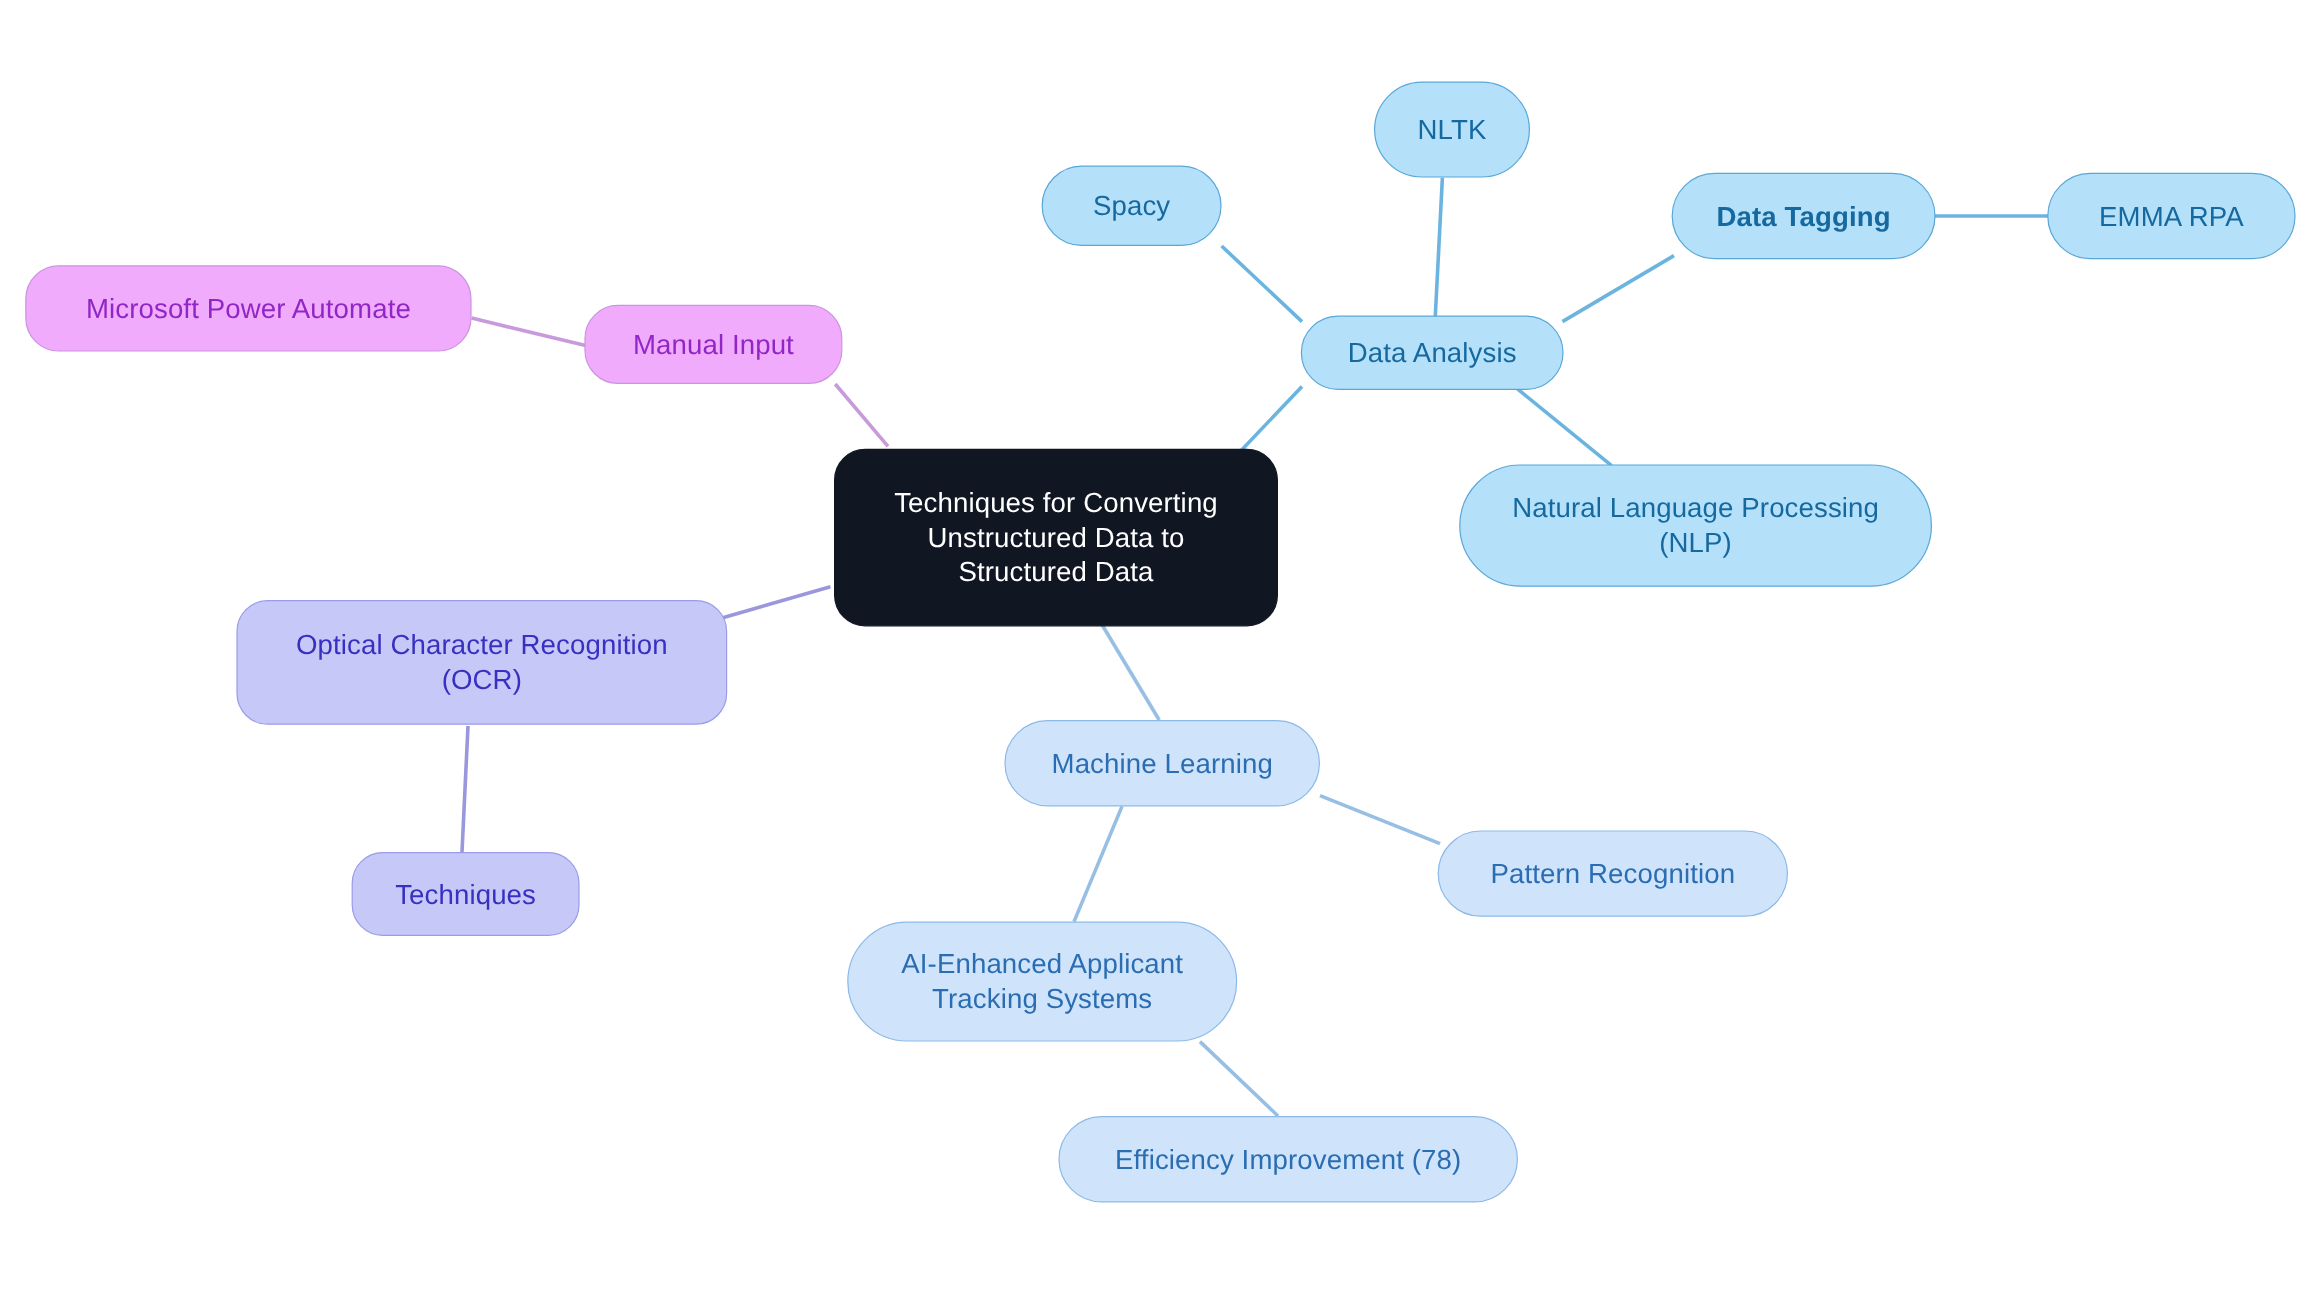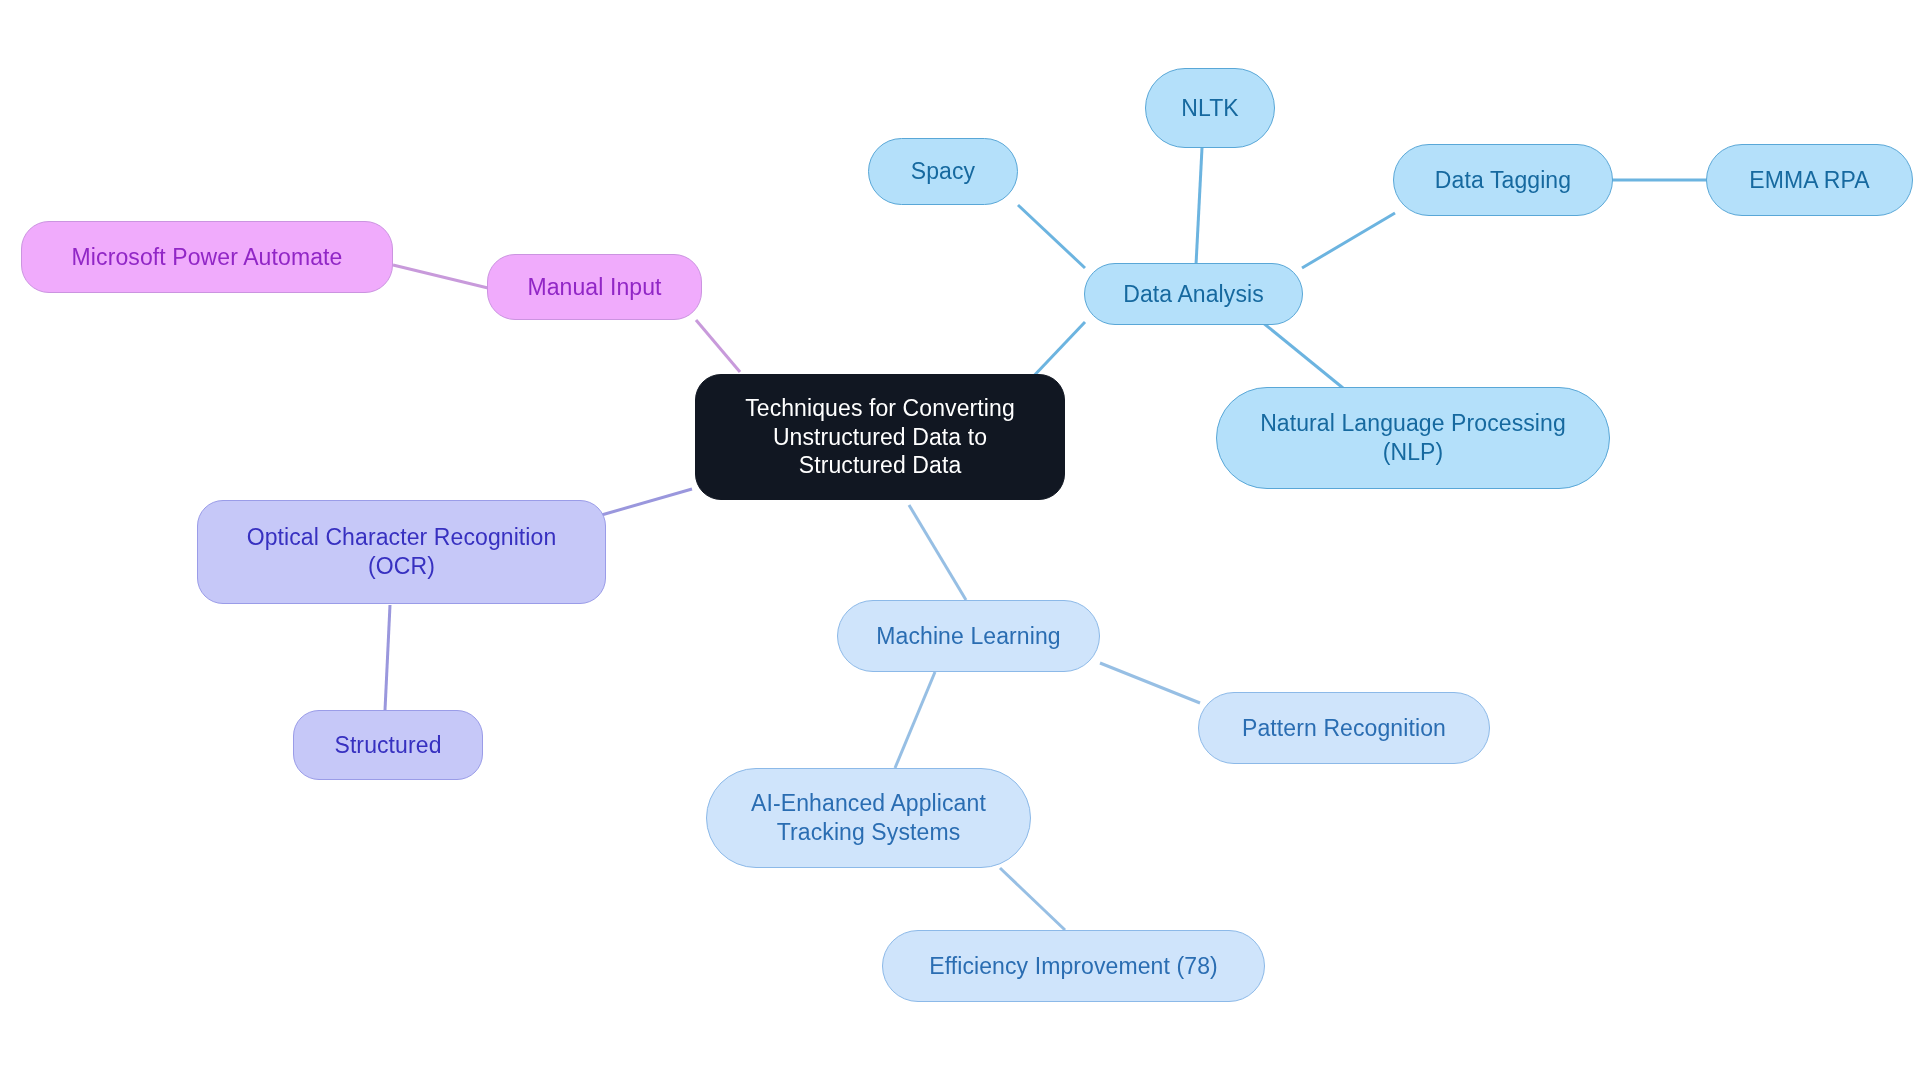--- a/index.html
+++ b/index.html
@@ -107,48 +107,48 @@
 
     <line x1="692" y1="489" x2="598" y2="516" stroke="#9a97dd" stroke-width="3"></line>
 
     <line x1="390" y1="605" x2="385" y2="710" stroke="#9a97dd" stroke-width="3"></line>
 
     <line x1="740" y1="372" x2="696" y2="320" stroke="#c89adb" stroke-width="3"></line>
 
     <line x1="488" y1="288" x2="393" y2="265" stroke="#c89adb" stroke-width="3"></line>
   </svg>
 
-  <div class="node node-root" style="left:695px; top:374px; width:370px; height:126px;">Techniques for Converting
+  <div class="node node-root" style="left:695px; top:374px; width:370px; height:148px;">Techniques for Converting
 Unstructured Data to
 Structured Data</div>
 
   <div class="node node-blue" style="left:1084px; top:263px; width:219px; height:62px;">Data Analysis</div>
 
   <div class="node node-blue" style="left:868px; top:138px; width:150px; height:67px;">Spacy</div>
 
   <div class="node node-blue" style="left:1145px; top:68px; width:130px; height:80px;">NLTK</div>
 
-  <div class="node node-blue" style="left:1393px; top:144px; width:220px; height:72px;">Data Tagging</div>
+  <div class="node node-blue" style="left:1393px; top:144px; width:220px; height:72px;font-weight:bold;">Data Tagging</div>
 
   <div class="node node-blue" style="left:1706px; top:144px; width:207px; height:72px;">EMMA RPA</div>
 
   <div class="node node-blue" style="left:1216px; top:387px; width:394px; height:102px;">Natural Language Processing
 (NLP)</div>
 
   <div class="node node-paleblue" style="left:837px; top:600px; width:263px; height:72px;">Machine Learning</div>
 
   <div class="node node-paleblue" style="left:1198px; top:692px; width:292px; height:72px;">Pattern Recognition</div>
 
   <div class="node node-paleblue" style="left:706px; top:768px; width:325px; height:100px;">AI-Enhanced Applicant
 Tracking Systems</div>
 
   <div class="node node-paleblue" style="left:882px; top:930px; width:383px; height:72px;">Efficiency Improvement (78)</div>
 
   <div class="node node-periwinkle" style="left:197px; top:500px; width:409px; height:104px;">Optical Character Recognition
 (OCR)</div>
 
-  <div class="node node-periwinkle" style="left:293px; top:710px; width:190px; height:70px;">Structured</div>
+  <div class="node node-periwinkle" style="left:293px; top:710px; width:190px; height:70px;">Techniques</div>
 
   <div class="node node-lilac rounded-box" style="left:487px; top:254px; width:215px; height:66px;">Manual Input</div>
 
   <div class="node node-lilac rounded-box" style="left:21px; top:221px; width:372px; height:72px;">Microsoft Power Automate</div>
 
 </div>
 
 </body></html>

